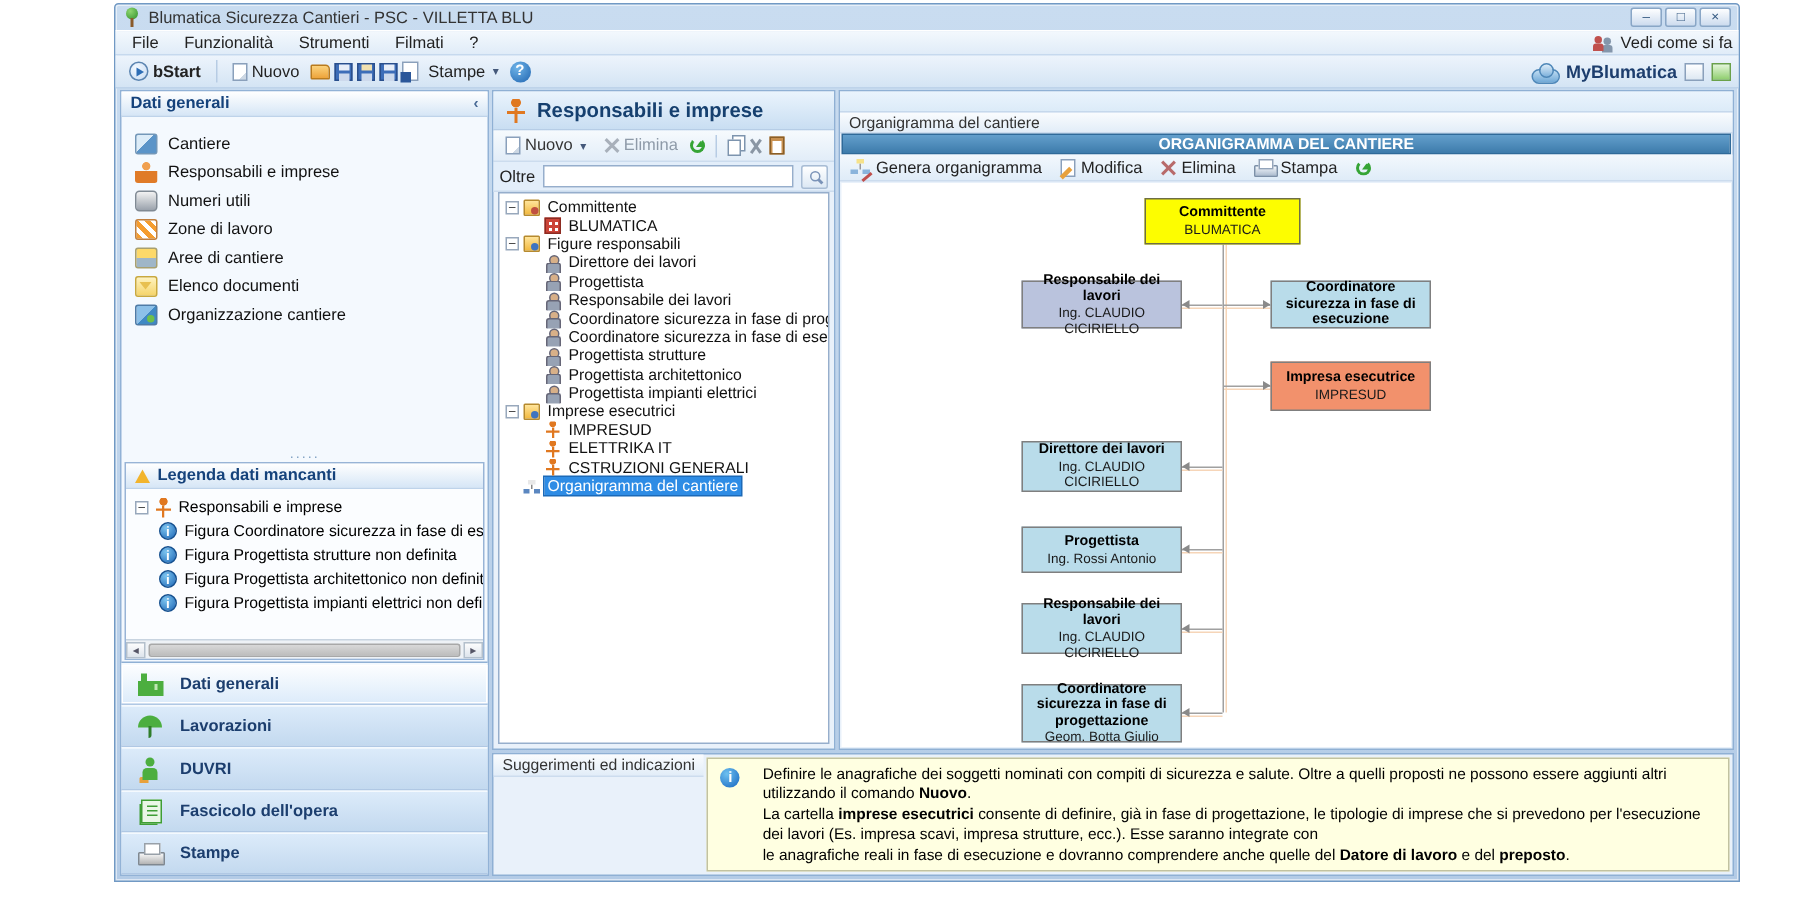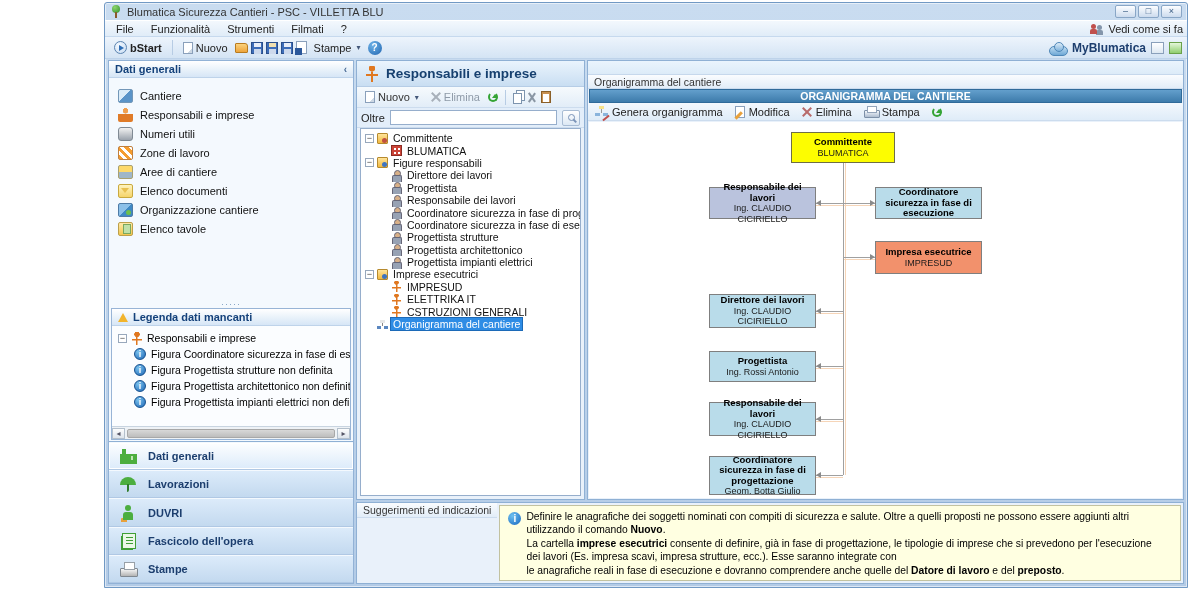--- a/index.html
+++ b/index.html
@@ -1,19 +1,19 @@
 <!DOCTYPE html>
 <html><head>
 <meta charset="utf-8">
 <style>
   * { box-sizing: border-box; margin: 0; padding: 0; }
   html,body { width:1200px; height:600px; overflow:hidden; background:#fff;
     font-family:"Liberation Sans", sans-serif; }
 
-  .win { position:absolute; left:104px; top:2px; width:1084px; height:586px;
+  .win { position:absolute; left:76px; top:2px; width:1084px; height:586px;
     background:linear-gradient(#c9dcf0,#b3cbe6); border:1px solid #7199c4;
     border-radius:3px 3px 0 0; box-shadow:inset 0 0 0 1px rgba(255,255,255,.55); }
 
   
   .titlebar { height:17px; display:flex; align-items:center; padding:1px 5px; font-size:11px; color:#333; }
   .app-ic { width:12px; height:13px; position:relative; flex:none; }
   .app-ic::before { content:""; position:absolute; left:2px; top:0; width:8px; height:8px; border-radius:50%;
      background:radial-gradient(circle at 35% 30%, #8ed66f, #2e8f2a); }
   .app-ic::after { content:""; position:absolute; left:5px; top:7px; width:2px; height:6px; background:#8a5a2a; }
   .title-text { margin-left:5px; }
@@ -218,21 +218,21 @@
   .arr { position:absolute; width:0; height:0; border:3px solid transparent; }
   .arrL { border-right:5px solid #8a8a8a; } .arrR { border-left:5px solid #8a8a8a; }
   .a1 { left:224px; top:78px; } .a2 { left:281px; top:78px; } .a3 { left:281px; top:132px; }
   .a4 { left:224px; top:186px; } .a5 { left:224px; top:241px; } .a6 { left:224px; top:294px; } .a7 { left:224px; top:350px; }
 
   
   .sugg { height:82px; flex:none; border:1px solid #8fb0d4; background:#e9f1fa; display:flex; flex-direction:row; position:relative;justify-content:flex-end; }
   .sugg-hdr { height:15px; flex:none; display:flex; align-items:center; padding:0 6px; font-size:10.5px; color:#333;
      background:linear-gradient(#fafcfe,#e2edf8); border-bottom:1px solid #ccdcee; }
   .sugg-body { flex:1; margin:2px; background:#ffffe1; border:1px solid #c2c2a0; position:relative;
-     padding:4px 16px 2px 26px; font-size:10.3px; line-height:13.4px; color:#000; overflow:hidden; }
+     padding:4px 16px 2px 36px; font-size:10.3px; line-height:13.4px; color:#000; overflow:hidden; }
   .sugg-body .b { font-weight:bold; }
   .info-badge { position:absolute; left:8px; top:6px; width:13px; height:13px; border-radius:50%;
      background:radial-gradient(circle at 35% 30%,#6ec1f0,#1565c0); color:#fff; font-size:10px; font-weight:bold; text-align:center; line-height:13px; }
   .info-badge::before { content:"i"; }
   .up-btn { position:absolute; right:3px; top:17px; width:13px; height:12px; border:1px solid #b4c0cc;
      background:linear-gradient(#fdfdfd,#dde4ec); font-size:7px; text-align:center; line-height:11px; color:#556; }
   .up-btn::before { content:"▲"; }
 </style>
 </head>
 <body>
@@ -333,24 +333,20 @@
           <div class="side-item">
             <span class="sic s-doc"></span>
             <span>Elenco documenti</span>
           </div>
 
           <div class="side-item">
             <span class="sic s-org"></span>
             <span>Organizzazione cantiere</span>
           </div>
 
-          <div class="side-item">
-            <span class="sic s-tav"></span>
-            <span>Elenco tavole</span>
-          </div>
         </div>
       <div class="splitter"></div>
 
       <div class="legend">
         <div class="panel-hdr">
           <span class="warn-tri" style="margin-right:5px;"></span>
           <span>Legenda dati mancanti</span>
         </div>
         <div class="legend-body">
           <div class="legend-root">

